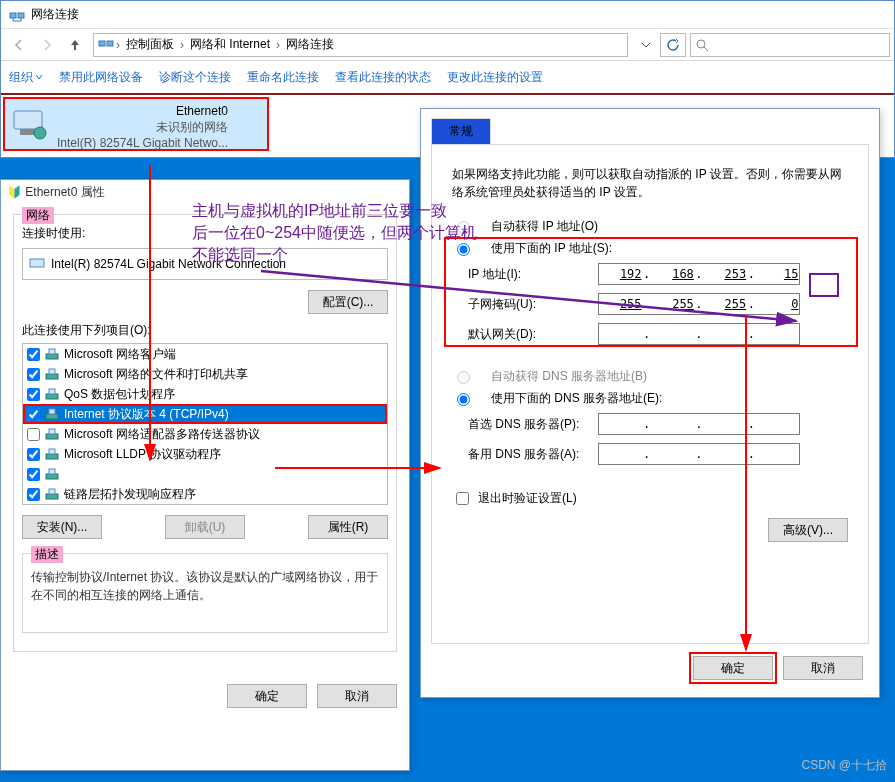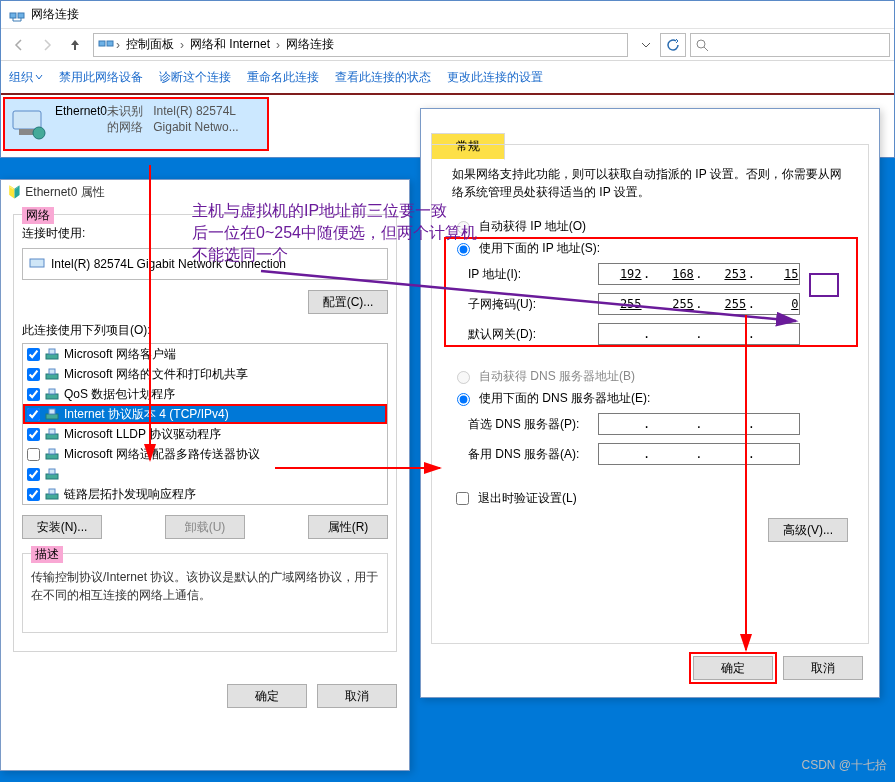--- a/index.html
+++ b/index.html
@@ -69,21 +69,21 @@
   .device-tile {
     position: absolute; top: 2px; left: 2px;
     width: 266px; height: 54px;
     border: 2px solid #f00;
     display: flex;
     padding: 4px;
     gap: 6px;
     background:#cce8ff;
   }
   .device-icon { width: 42px; height: 40px; display:flex;align-items:center;justify-content:center; }
-  .device-text { display:flex;font-size:12px; line-height:16px; }
+  .device-text { display:flex;flex-direction:column; font-size:12px; line-height:16px;align-items:flex-end; }
   .device-text .name { color:#000; }
   .device-text .sub { color:#555; }
 
   .dialog1 {
     position: absolute;
     top: 179px; left: 0;
     width: 410px; height: 592px;
     background: #fff;
     border: 1px solid #7a9ac7;
     box-shadow: 2px 2px 8px rgba(0,0,0,.2);
@@ -128,24 +128,24 @@
   .dialog2 {
     position: absolute;
     top: 108px; left: 420px;
     width: 460px; height: 590px;
     background: #fff;
     border: 1px solid #7a9ac7;
     box-shadow: 2px 2px 8px rgba(0,0,0,.2);
   }
   .dialog2-title { height: 28px; display:flex;align-items:center;justify-content:space-between;padding:0 10px;border-bottom:1px solid #d9d9d9; }
   .tabs { padding: 8px 10px 0 10px; }
-  .tab { display:inline-block;border:1px solid #d9d9d9;border-bottom:1px solid #fff;padding:4px 24px;background:#fde047;position:relative;top:16px; }
+  .tab { display:inline-block;border:1px solid #d9d9d9;border-bottom:1px solid #fff;padding:4px 17px;background:#1d4ed8;position:relative;top:1px; }
   .tab-body { border:1px solid #d9d9d9;padding:20px; height: 500px; position:relative;}
   .info-text { line-height:18px; margin-bottom:14px; }
-  .radio-row { display:flex;align-items:center;gap:6px;height:22px; }
+  .radio-row { display:flex;align-items:center;gap:18px;height:22px; }
   .field-row { display:flex;align-items:center;height:30px;margin-left:16px; }
   .field-row .lbl { width:130px; }
   .ipbox { border:1px solid #7a7a7a;width:202px;height:22px;display:flex;align-items:center;justify-content:space-around;font-size:12px;font-family:Consolas,monospace; }
   .ipbox .seg { width:42px;text-align:right;text-decoration:underline; }
   .ipbox .dot { width:8px;text-align:center; }
   .redframe1 {
     position:absolute;
     border:2px solid #f00;
     top: 92px; left:12px;
     width: 414px; height: 110px;
@@ -329,38 +329,38 @@
             <input type="checkbox" checked="" style="">
             <span class="item-icon">
               <svg width="14" height="14">
                 <rect x="1" y="7" width="12" height="5" fill="#4a9" stroke="#277"></rect>
                 <rect x="4" y="2" width="6" height="5" fill="#cfe6f7" stroke="#5a8ac7"></rect>
               </svg>
             </span>
             <span>Internet 协议版本 4 (TCP/IPv4)</span>
           </div>
           <div class="item">
+            <input type="checkbox" style="">
+            <span class="item-icon">
+              <svg width="14" height="14">
+                <rect x="1" y="7" width="12" height="5" fill="#4a9" stroke="#277"></rect>
+                <rect x="4" y="2" width="6" height="5" fill="#cfe6f7" stroke="#5a8ac7"></rect>
+              </svg>
+            </span>
+            <span>Microsoft 网络适配器多路传送器协议</span>
+          </div>
+          <div class="item">
             <input type="checkbox" checked="" style="">
             <span class="item-icon">
               <svg width="14" height="14">
                 <rect x="1" y="7" width="12" height="5" fill="#4a9" stroke="#277"></rect>
                 <rect x="4" y="2" width="6" height="5" fill="#cfe6f7" stroke="#5a8ac7"></rect>
               </svg>
             </span>
             <span>Microsoft LLDP 协议驱动程序</span>
-          </div>
-          <div class="item">
-            <input type="checkbox" style="">
-            <span class="item-icon">
-              <svg width="14" height="14">
-                <rect x="1" y="7" width="12" height="5" fill="#4a9" stroke="#277"></rect>
-                <rect x="4" y="2" width="6" height="5" fill="#cfe6f7" stroke="#5a8ac7"></rect>
-              </svg>
-            </span>
-            <span>Microsoft 网络适配器多路传送器协议</span>
           </div>
           <div class="item">
             <input type="checkbox" checked="" style="">
             <span class="item-icon">
               <svg width="14" height="14">
                 <rect x="1" y="7" width="12" height="5" fill="#4a9" stroke="#277"></rect>
                 <rect x="4" y="2" width="6" height="5" fill="#cfe6f7" stroke="#5a8ac7"></rect>
               </svg>
             </span>
           </div>

